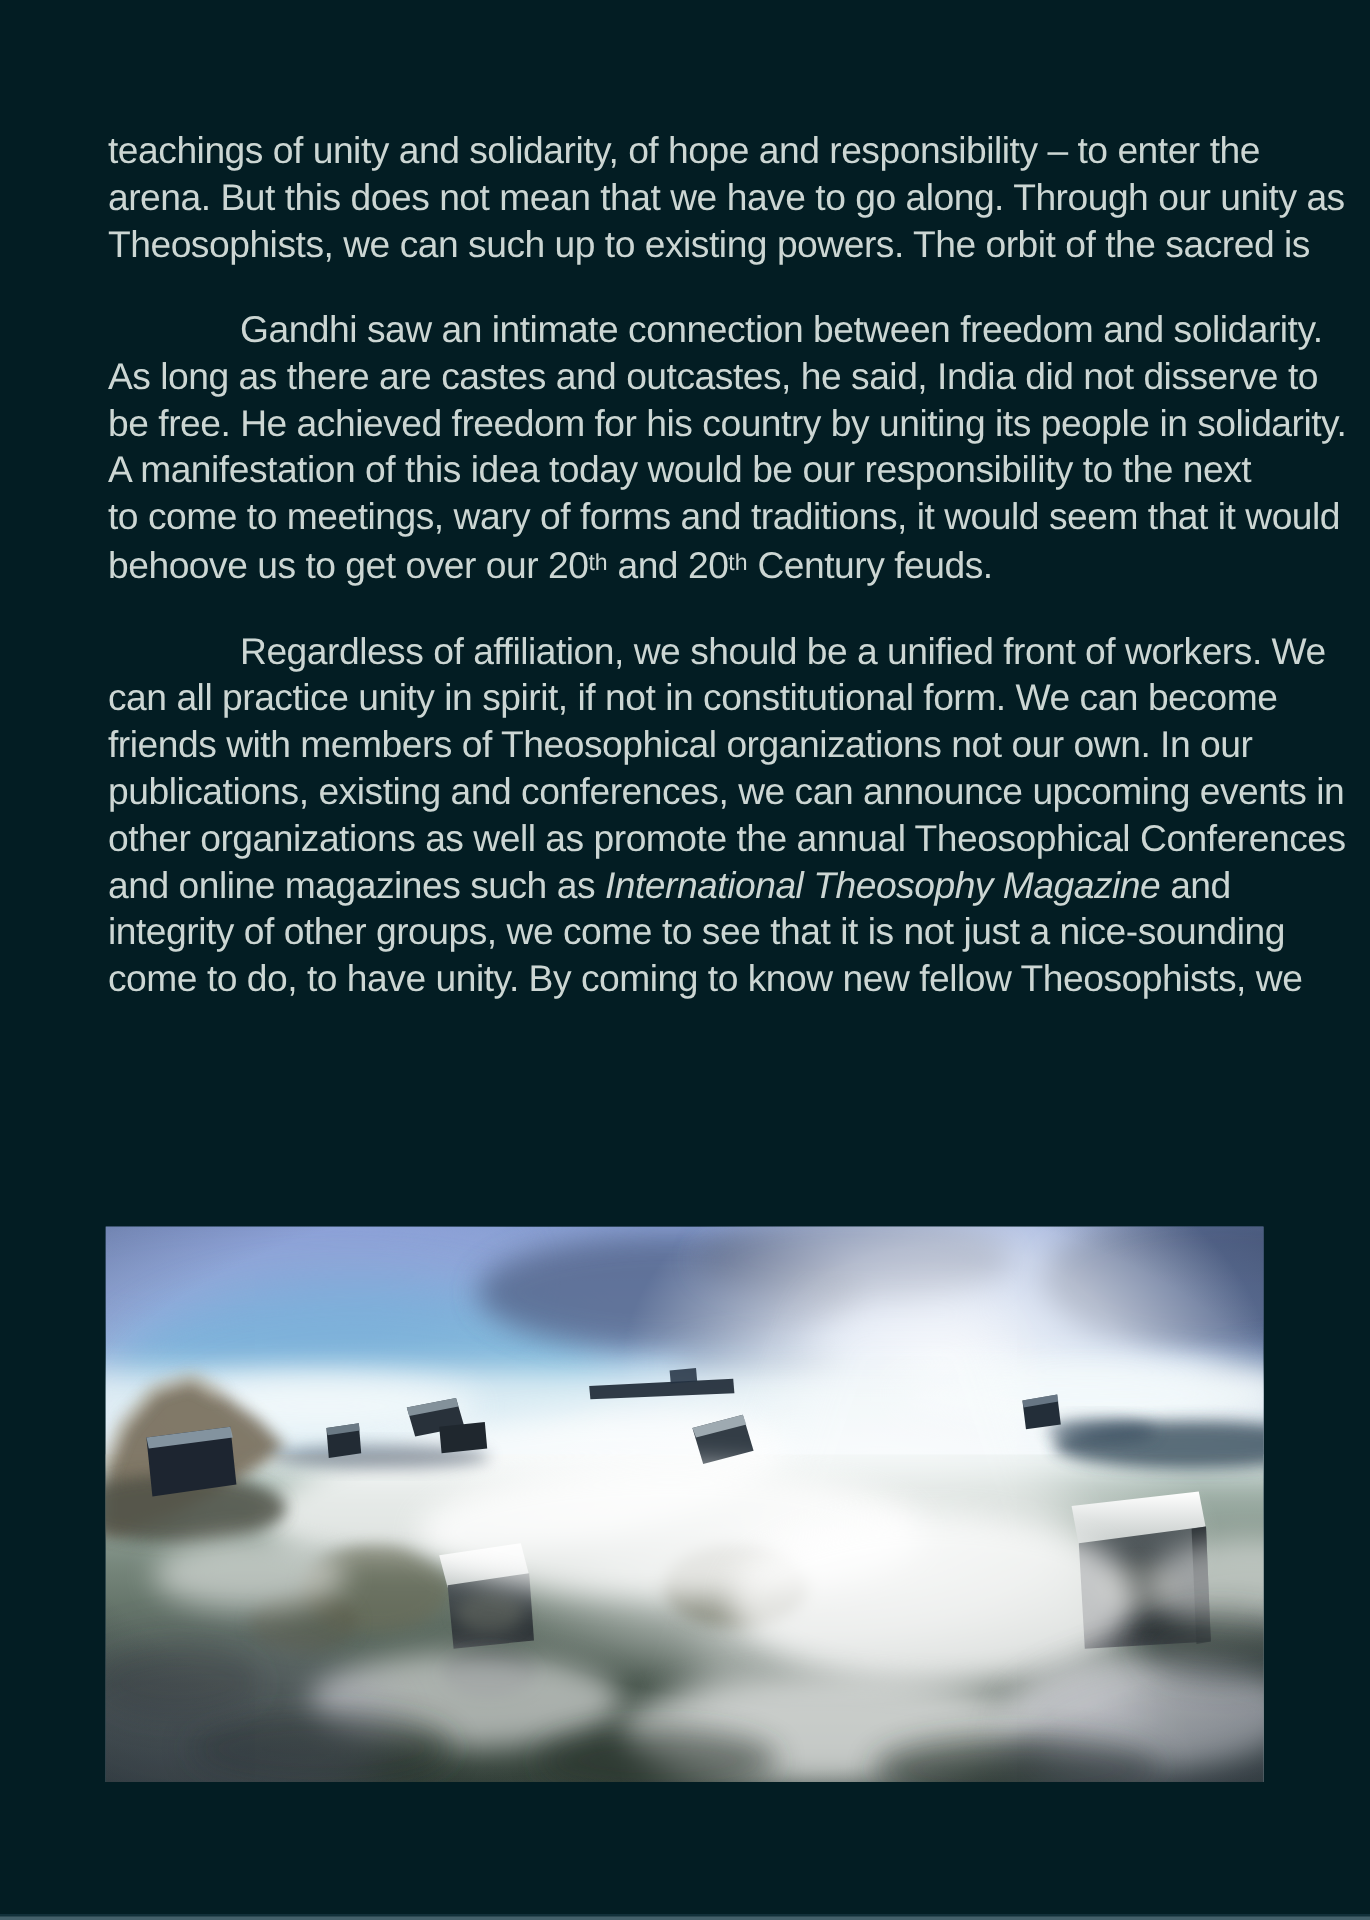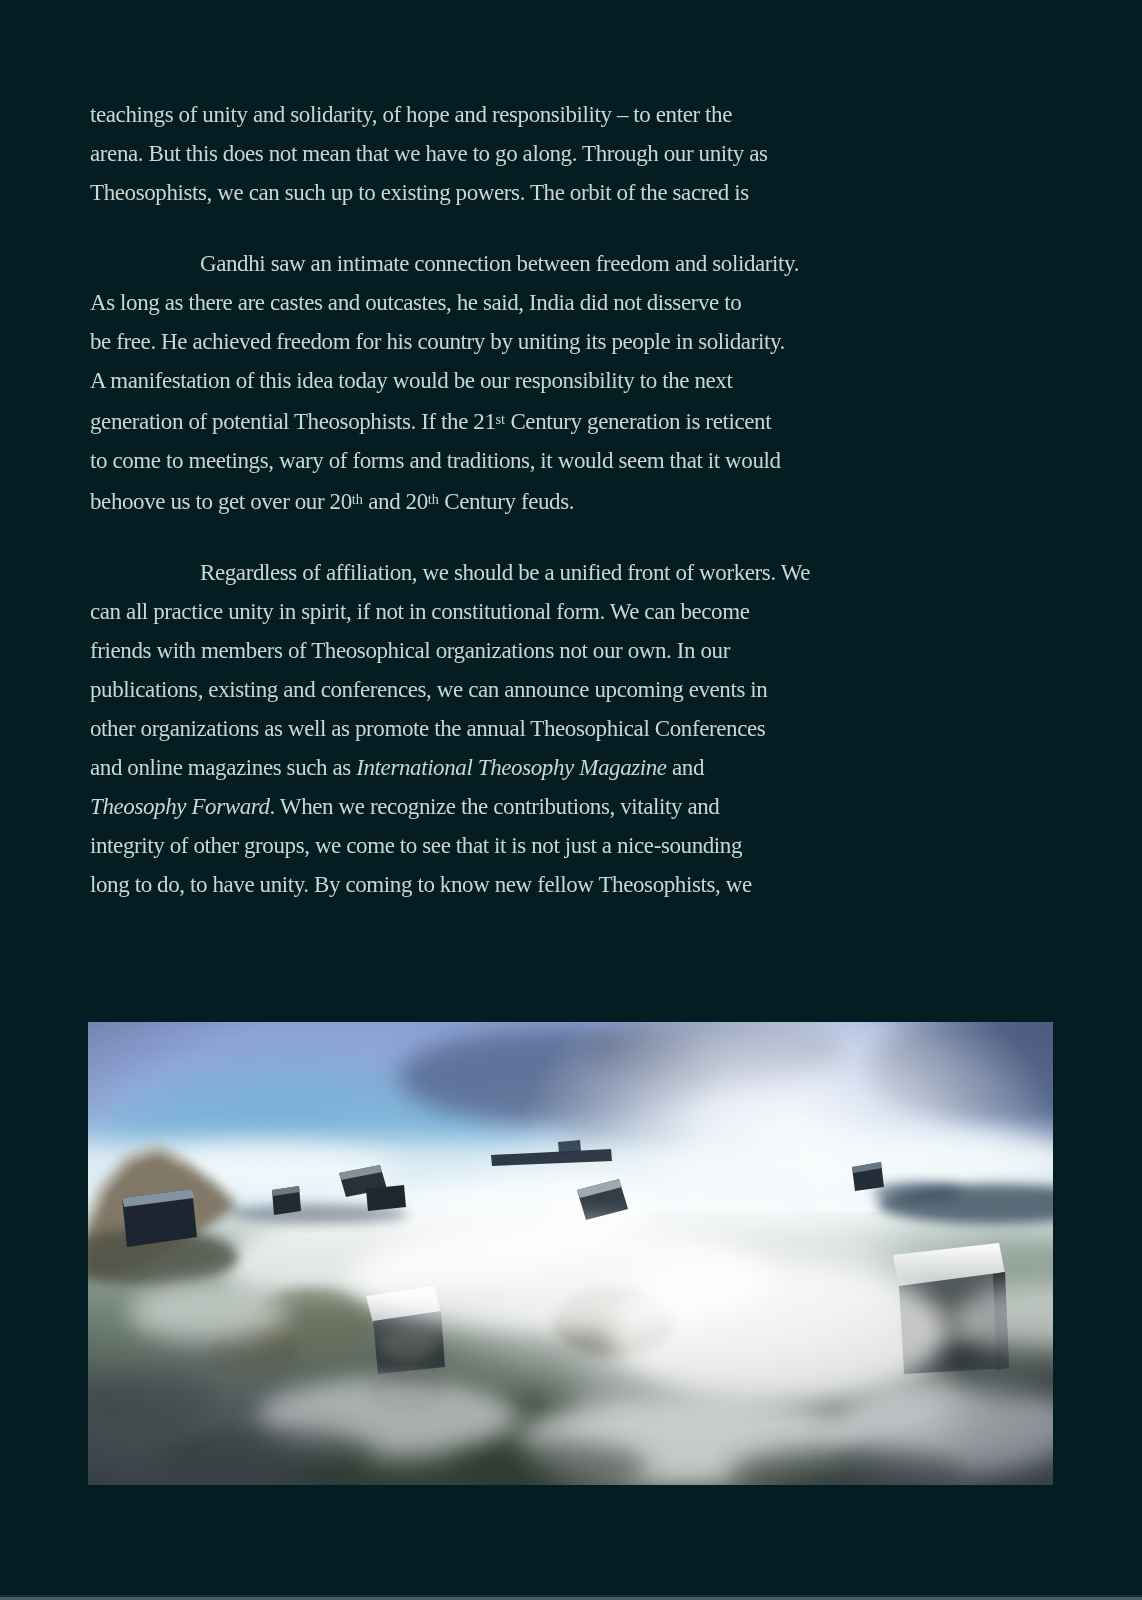--- a/index.html
+++ b/index.html
@@ -5,26 +5,25 @@
   html,body{margin:0;padding:0;}
   body{background:var(--bg,#031d23);}
   .page{
     position:relative;
     width:1142px;height:1600px;
     background:var(--bg,#031d23);
     overflow:hidden;
     font-family:"Liberation Sans",sans-serif;
   }
   .text-block{
-    position:absolute;left:90px;top:95px;width:965px;
+    position:absolute;left:90px;top:106px;width:965px;
     color:var(--fg,#ccd6d3);
-    font-size:23px;
+    font-size:31px;
     letter-spacing:-0.4px;
     line-height:39px;
-    font-family:Liberation Serif, serif;
   }
   .para{margin:0 0 14px 0;}
   .para:nth-child(3){margin-top:8px;}
   .para.indent .line:first-child{padding-left:110px;margin-top:32px;}
   .line{white-space:nowrap;}
   .it{font-style:italic;}
   .sup{font-size:0.62em;vertical-align:0.34em;letter-spacing:0;}
   .figure{
     position:absolute;left:88px;top:1022px;width:965px;height:463px;
   }
@@ -42,34 +41,32 @@
       <div class="para">
         <div class="line"><span>teachings of unity and solidarity, of hope and responsibility – to enter the</span></div>
         <div class="line"><span>arena. But this does not mean that we have to go along. Through our unity as</span></div>
         <div class="line"><span>Theosophists, we can such up to existing powers. The orbit of the sacred is</span></div>
       </div>
       <div class="para indent">
         <div class="line"><span>Gandhi saw an intimate connection between freedom and solidarity.</span></div>
         <div class="line"><span>As long as there are castes and outcastes, he said, India did not disserve to</span></div>
         <div class="line"><span>be free. He achieved freedom for his country by uniting its people in solidarity.</span></div>
         <div class="line"><span>A manifestation of this idea today would be our responsibility to the next</span></div>
-        <div class="line"><span>generation of potential Theosophists. If the 21</span><span class="sup">st</span><span> Century generation is reticent</span></div>
         <div class="line"><span>to come to meetings, wary of forms and traditions, it would seem that it would</span></div>
         <div class="line"><span>behoove us to get over our 20</span><span class="sup">th</span><span> and 20</span><span class="sup">th</span><span> Century feuds.</span></div>
       </div>
       <div class="para indent">
         <div class="line"><span>Regardless of affiliation, we should be a unified front of workers. We</span></div>
         <div class="line"><span>can all practice unity in spirit, if not in constitutional form. We can become</span></div>
         <div class="line"><span>friends with members of Theosophical organizations not our own. In our</span></div>
         <div class="line"><span>publications, existing and conferences, we can announce upcoming events in</span></div>
         <div class="line"><span>other organizations as well as promote the annual Theosophical Conferences</span></div>
         <div class="line"><span>and online magazines such as </span><span class="it">International Theosophy Magazine</span><span> and</span></div>
-        <div class="line"><span class="it">Theosophy Forward</span><span>. When we recognize the contributions, vitality and</span></div>
         <div class="line"><span>integrity of other groups, we come to see that it is not just a nice-sounding</span></div>
-        <div class="line"><span>long to do, to have unity. By coming to know new fellow Theosophists, we</span></div>
+        <div class="line"><span>come to do, to have unity. By coming to know new fellow Theosophists, we</span></div>
       </div>
     </div>
 
   <div class="figure">
     <svg viewBox="0 0 965 463" width="965" height="463" xmlns="http://www.w3.org/2000/svg">
       <defs>
         <linearGradient id="sky" x1="0" y1="0" x2="0" y2="1">
           <stop offset="0" stop-color="#8aa0d4"></stop>
           <stop offset="0.28" stop-color="#a9c2e2"></stop>
           <stop offset="0.52" stop-color="#dcedf6"></stop>

